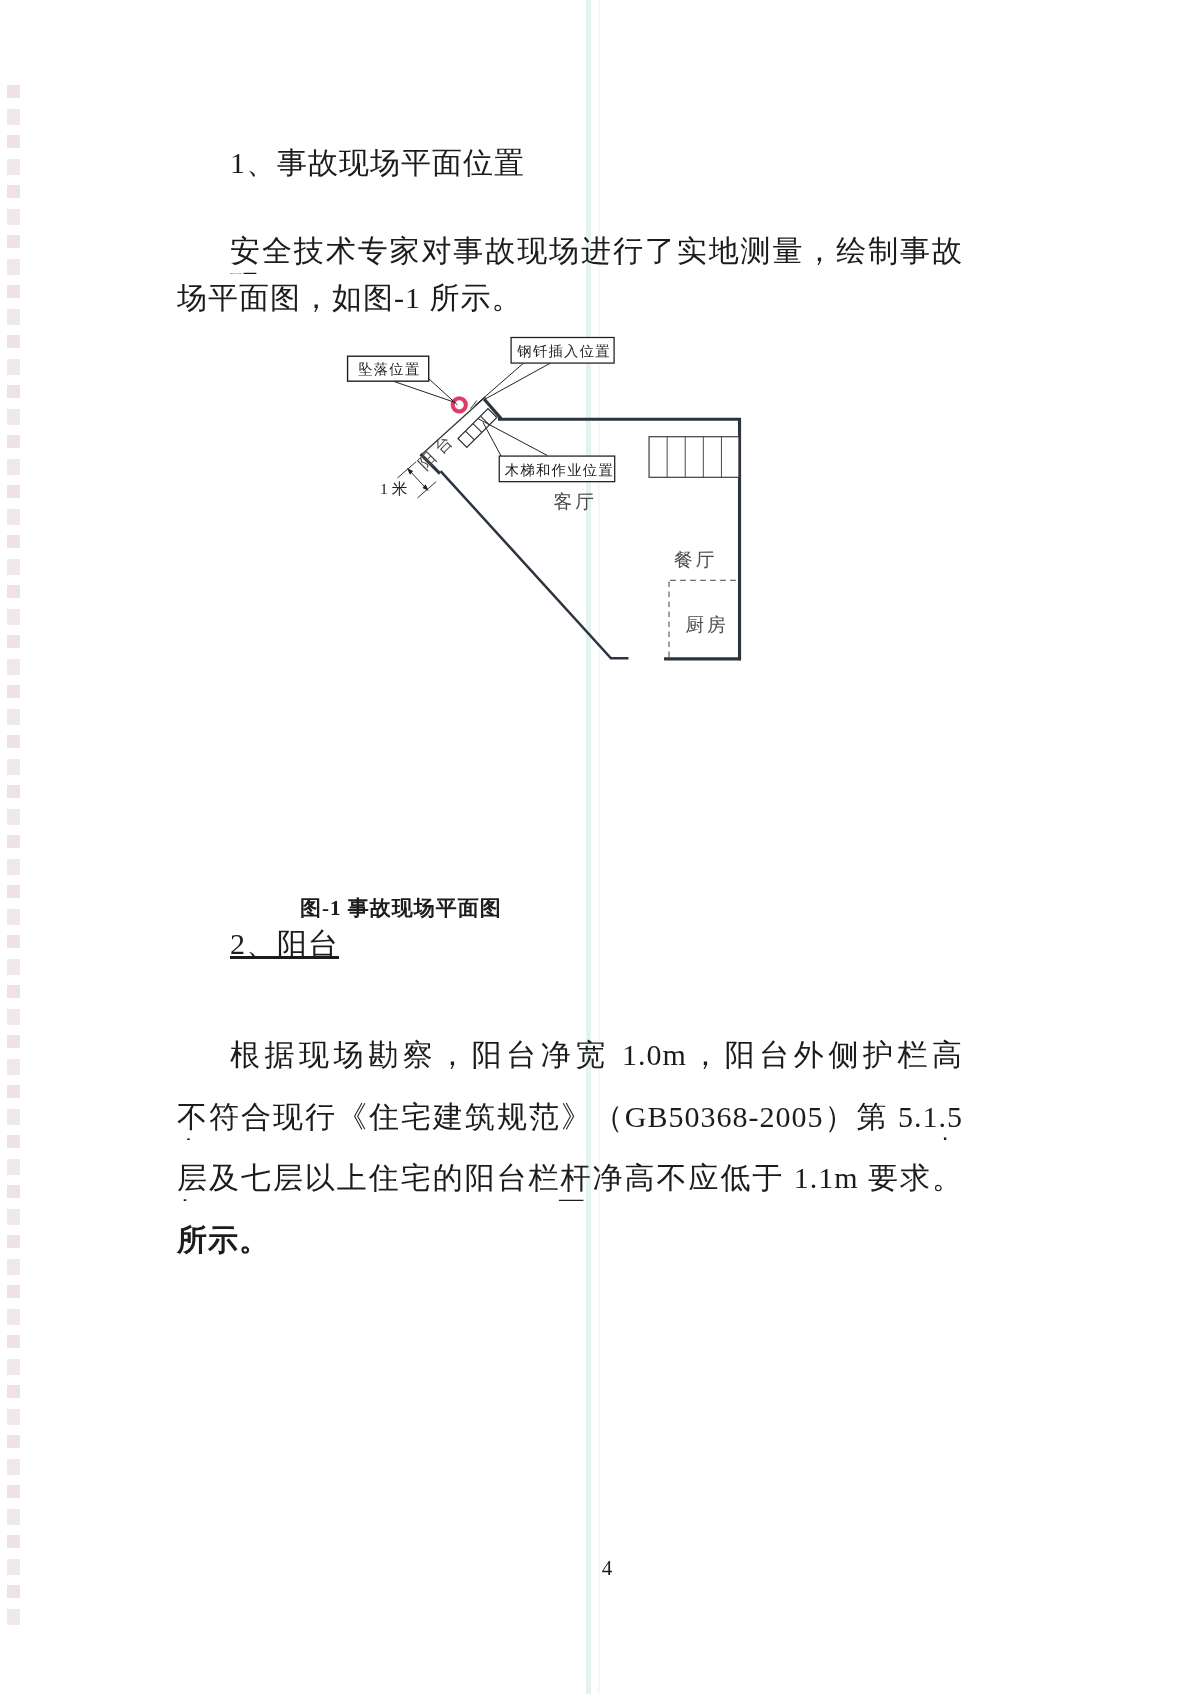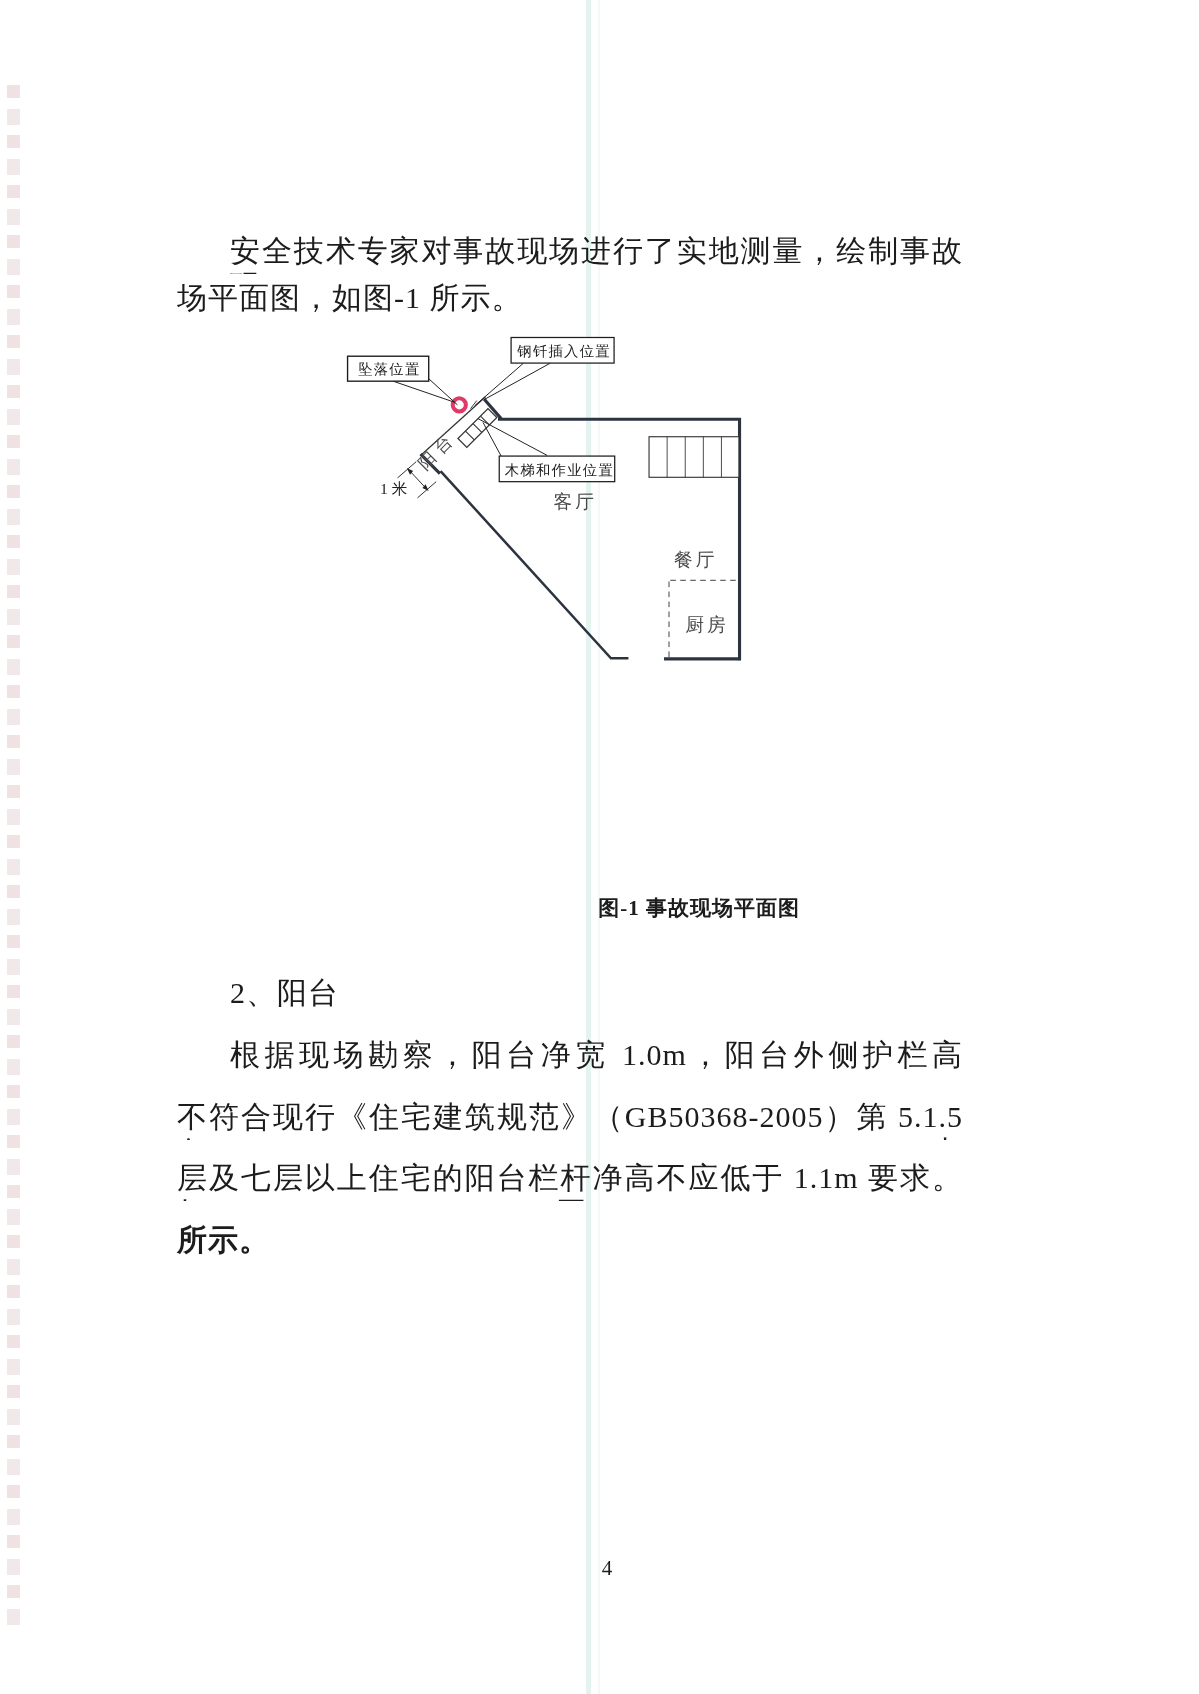--- a/index.html
+++ b/index.html
@@ -18,37 +18,38 @@
       rgba(255,255,255,0) 40px, rgba(255,255,255,0) 50px);
   }
   .scanline{position:absolute;top:0;height:1694px;}
   .scanline.a{left:586px;width:5px;background:rgba(205,233,228,0.55);}
   .scanline.b{left:598px;width:2px;background:rgba(220,238,235,0.35);}
 
   .txt{position:absolute;line-height:1.15;white-space:nowrap;}
   .h{font-size:30px;letter-spacing:1px;}
   .body-line{font-size:30px;letter-spacing:1px;margin-top:26px;}
   .just{white-space:normal;text-align:justify;text-align-last:justify;overflow:hidden;height:40px;}
-  .caption{font-size:21px;font-weight:bold;text-align:right;letter-spacing:1px;}
+  .caption{font-size:21px;font-weight:bold;text-align:left;letter-spacing:1px;}
   .pagenum{font-size:21px;text-align:center;}
 
   svg text{font-family:"Liberation Serif","DejaVu Serif",serif;}
   .boxlabel{font-size:23px;letter-spacing:2px;fill:#1d1d1d;}
   .roomlabel{font-size:30px;letter-spacing:5px;fill:#4a4a4a;}
   .dimlabel{font-size:25px;fill:#222;}
 </style>
 </head>
 <body>
 
 <div class="page">
 
   <div class="bleed-strip"></div>
   <div class="scanline a"></div>
   <div class="scanline b"></div>
 
+  <div class="txt h" style="left:230px;top:146px;">1、事故现场平面位置</div>
 
   <div class="txt body-line just" style="left:230px;top:208px;width:733px;">安全技术专家对事故现场进行了实地测量，绘制事故现</div>
   <div class="txt body-line" style="left:177px;top:255px;">场平面图，如图-1 所示。</div>
 
   <svg style="position:absolute;left:285px;top:330px;" width="690" height="548" viewBox="285 330 975 878" fill="none" xmlns="http://www.w3.org/2000/svg">
     <g transform="translate(0,0)">
     
     </g>
     <svg x="285" y="330" width="690" height="548" viewBox="285 330 690 548" overflow="visible">
 
@@ -118,21 +119,21 @@
 
       <text class="roomlabel" transform="rotate(-45 470 530)" x="470" y="530" text-anchor="middle" style="font-size:27px;letter-spacing:9px;">阳台</text>
       <text class="roomlabel" x="650" y="615">客厅</text>
       <text class="roomlabel" x="843" y="708">餐厅</text>
       <text class="roomlabel" x="861" y="813">厨房</text>
     </svg>
   </svg>
 
   <div class="txt caption" style="left:300px;top:896px;width:500px;">图-1 事故现场平面图</div>
 
-  <div class="txt h" style="left:230px;top:976px;">2、阳台</div>
+  <div class="txt h" style="left:230px;top:927px;text-decoration:underline;">2、阳台</div>
 
   <div class="txt body-line just" style="left:230px;top:1012px;width:733px;">根据现场勘察，阳台净宽 1.0m，阳台外侧护栏高 1.05m，</div>
   <div class="txt body-line just" style="left:177px;top:1074px;width:786px;">不符合现行《住宅建筑规范》（GB50368-2005）第 5.1.5 条七</div>
   <div class="txt body-line just" style="left:177px;top:1135px;width:786px;">层及七层以上住宅的阳台栏杆净高不应低于 1.1m 要求。如图-2</div>
   <div class="txt body-line" style="left:177px;top:1197px;font-weight:bold;">所示。</div>
 
   <div class="txt pagenum" style="left:0px;top:1556px;width:1214px;">4</div>
 </div>
 
 </body></html>

